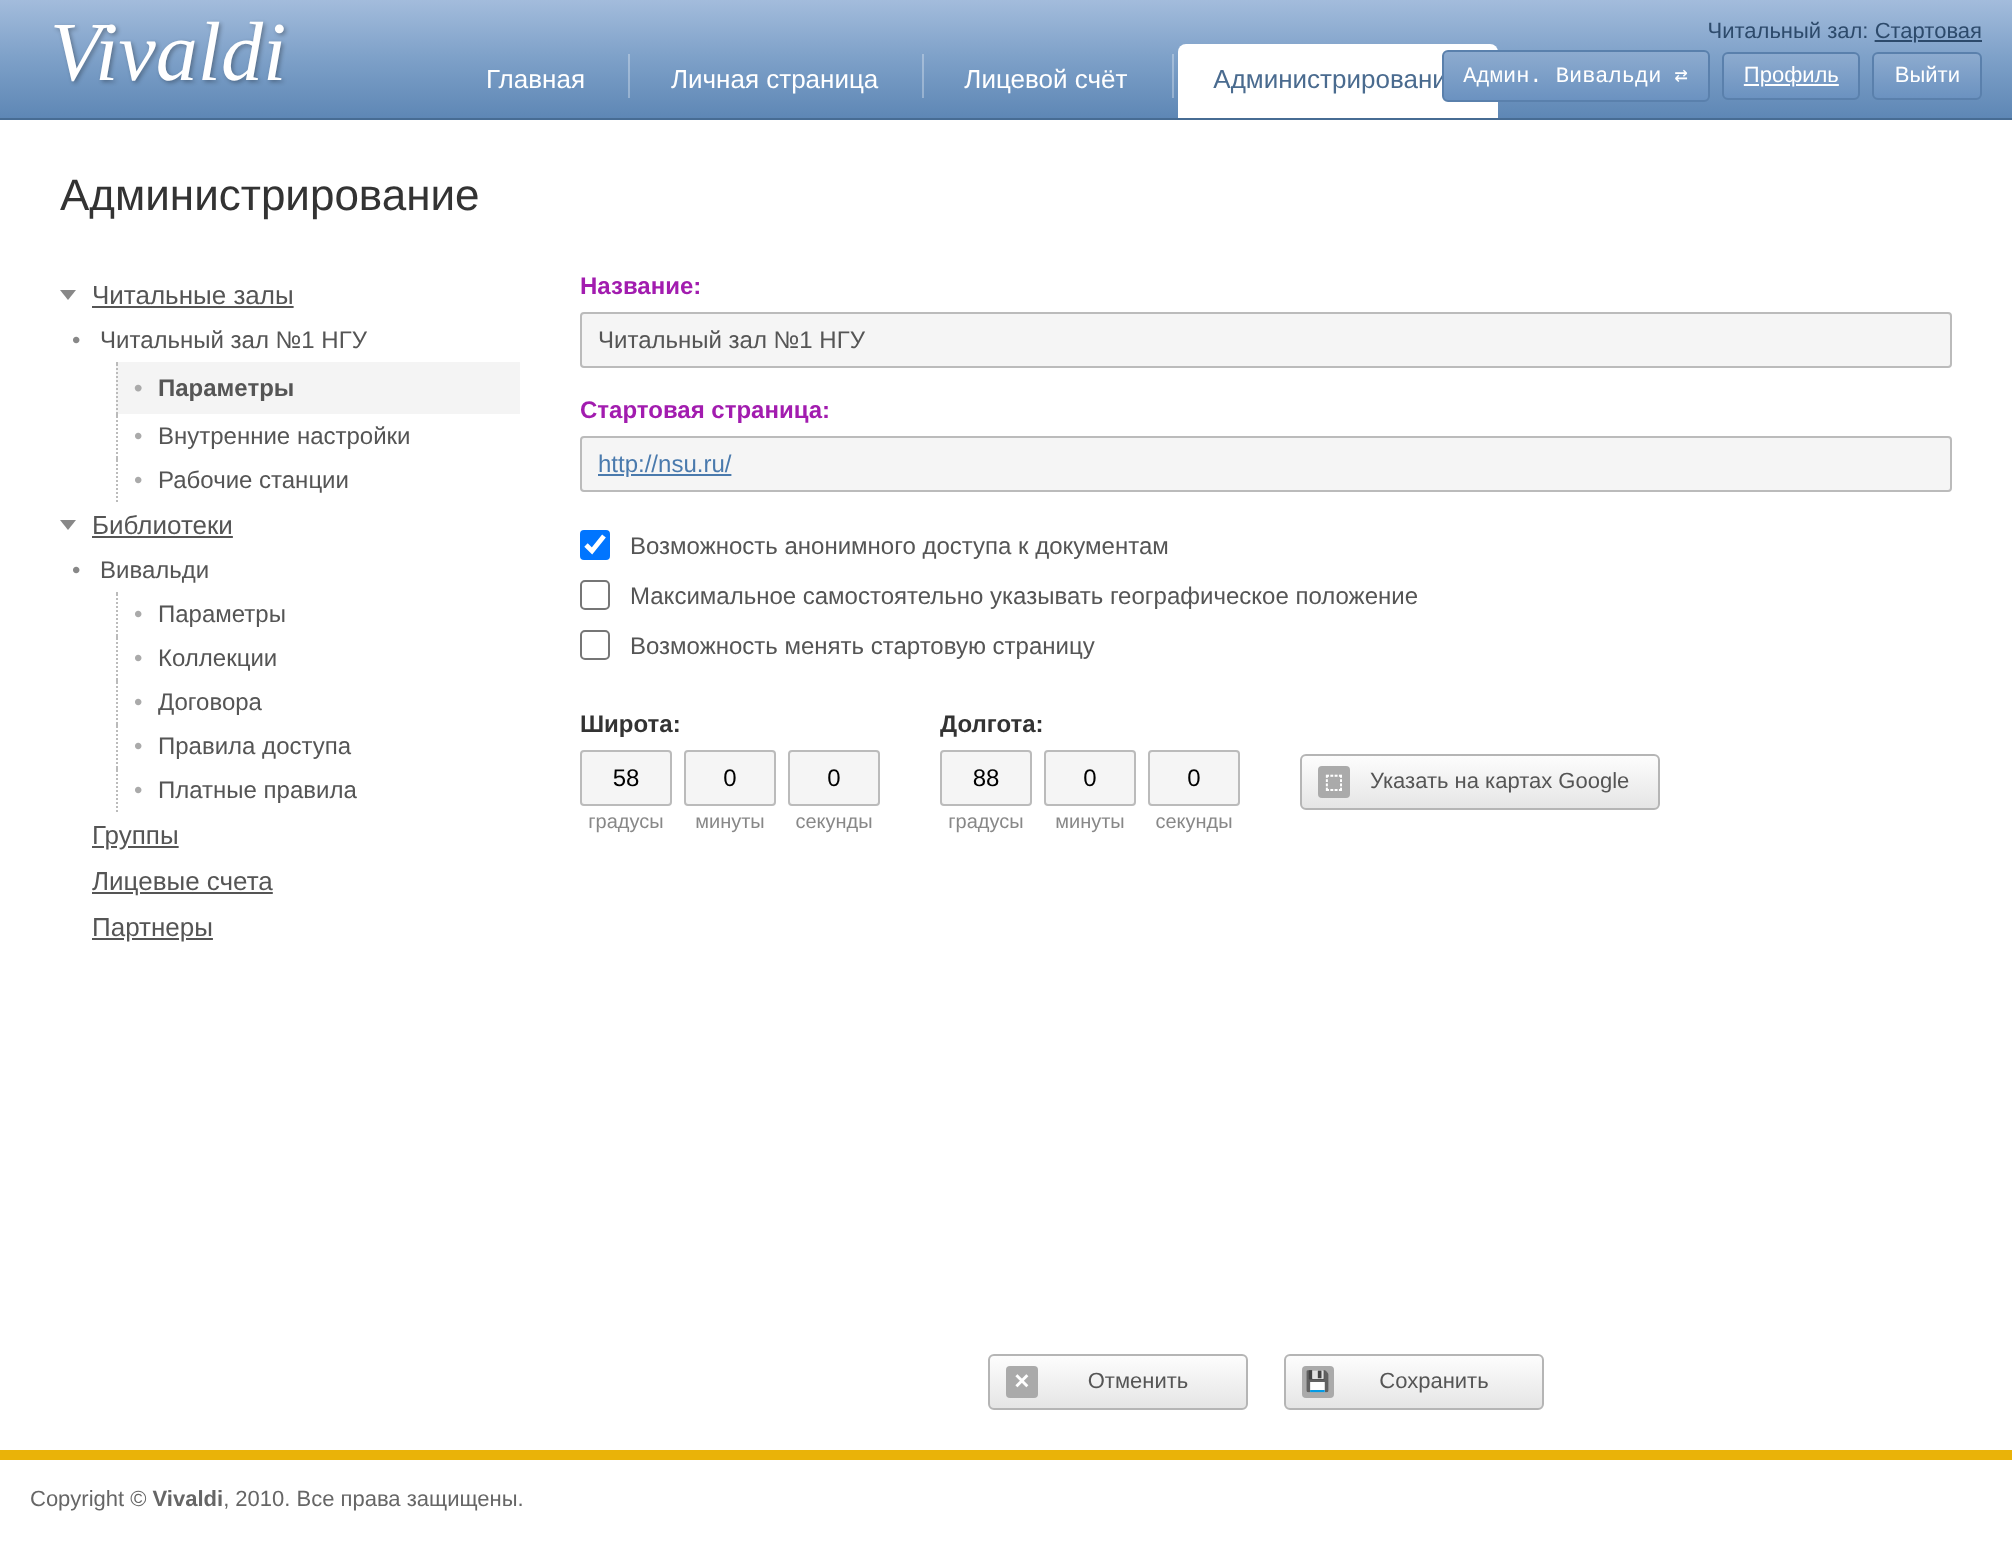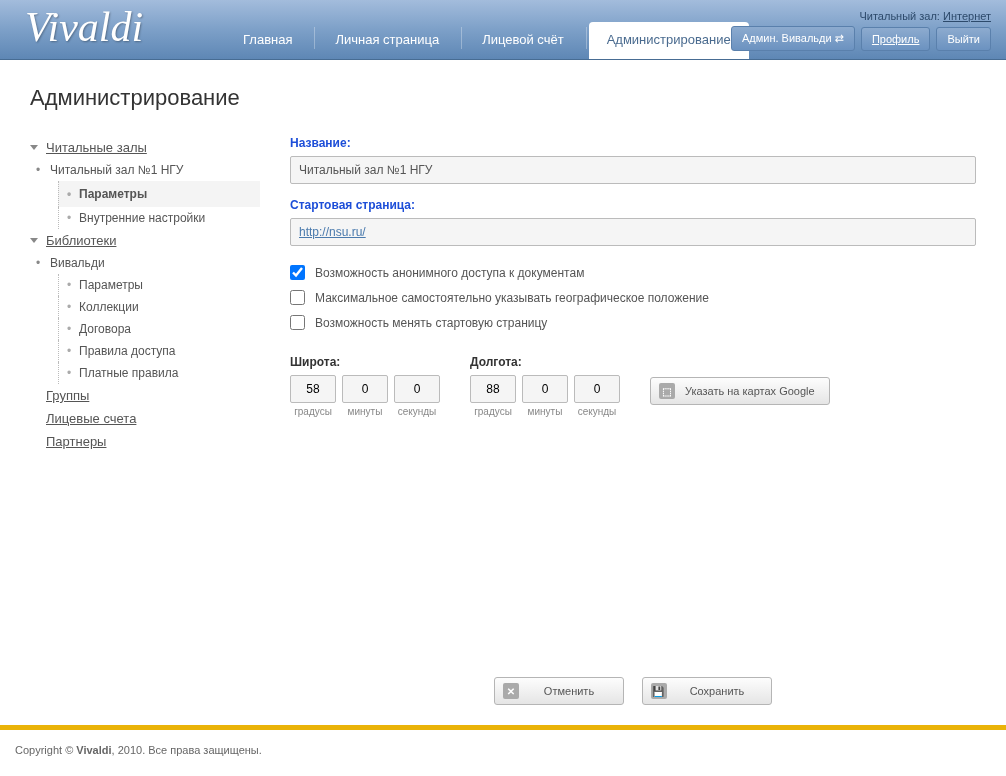--- a/index.html
+++ b/index.html
@@ -8,39 +8,39 @@
 .logo { position: absolute; left: 25px; top: 3px; font-family: 'Brush Script MT', cursive; font-style: italic; font-size: 42px; color: #fff; text-shadow: 1px 1px 2px rgba(0,0,0,0.3); }
 .topright { position: absolute; right: 15px; top: 10px; font-size: 11px; color: #2d4a6b; }
 .topright a { color: #2d4a6b; text-decoration: underline; }
 .nav { position: absolute; bottom: 0; left: 225px; display: flex; align-items: flex-end; }
 .nav-item { padding: 10px 18px 12px; color: #fff; font-size: 13px; cursor: pointer; border-radius: 4px 4px 0 0; margin-right: 2px; }
 .nav-item.active { background: #fff; color: #4a6b8f; }
 .sep { width: 1px; height: 22px; background: rgba(255,255,255,0.3); margin: 0 2px 10px; }
 .userbox { position: absolute; right: 15px; bottom: 8px; display: flex; gap: 6px; align-items: center; }
 .userbtn { background: linear-gradient(to bottom, #8dabcf, #6b92c0); border: 1px solid #5a80ac; border-radius: 3px; padding: 5px 10px; color: #fff; font-size: 11px; cursor: pointer; }
 .userbtn.u { text-decoration: underline; }
-.userbtn.admin { cursor: default; }
+.userbtn.admin { cursor: default; font-family: Liberation Mono, monospace; }
 .main { padding: 25px 30px 20px; display: flex; flex-direction: column; min-height: 650px; }
 h1 { font-size: 22px; font-weight: normal; color: #333; margin-bottom: 25px; }
 .cols { display: flex; gap: 30px; flex: 1; }
 .sidebar { width: 230px; }
 .side-group { color: #555; font-size: 13px; text-decoration: underline; cursor: pointer; padding: 4px 0; display: flex; align-items: center; }
 .side-group::before { content: ''; width: 0; height: 0; border-left: 4px solid transparent; border-right: 4px solid transparent; border-top: 5px solid #888; margin-right: 8px; }
 .side-group.nochev::before { border: none; width: 8px; }
 .side-lvl1 { padding: 4px 0 4px 20px; color: #555; font-size: 12px; cursor: pointer; position: relative; }
 .side-lvl1::before { content: '•'; position: absolute; left: 6px; color: #888; }
 .side-lvl2 { padding: 4px 0 4px 48px; color: #555; font-size: 12px; cursor: pointer; position: relative; }
 .side-lvl2::before { content: '•'; position: absolute; left: 36px; color: #aaa; }
 .side-lvl2.dots { border-left: 1px dotted #bbb; margin-left: 28px; padding-left: 20px; }
 .side-lvl2.dots::before { left: 8px; }
 .side-lvl2.active { font-weight: bold; background: #f4f4f4; padding-top:6px; padding-bottom:6px; }
 .content { flex: 1; }
 .row { display: flex; gap: 20px; margin-bottom: 14px; }
 .field { flex: 1; }
-.field label { display: block; font-weight: bold; font-size: 12px; color: #1d4ed8; margin-bottom: 6px; }
+.field label { display: block; font-weight: bold; font-size: 12px; color: #a21caf; margin-bottom: 6px; }
 .field input[type=text] { width: 100%; padding: 6px 8px; border: 1px solid #bbb; border-radius: 2px; background: #f5f5f5; font-size: 12px; color: #555; }
 .field input.link { color: #4a7aad; text-decoration: underline; }
 .field.narrow { flex: 0 0 340px; }
 .checks { margin: 14px 0 20px; }
 .checkrow { display: flex; align-items: center; gap: 10px; padding: 5px 0; font-size: 12px; color: #555; }
 .checkrow input { width: 15px; height: 15px; }
 .coords { display: flex; gap: 30px; align-items: flex-start; margin-top: 10px; }
 .coordgrp label { display: block; font-weight: bold; font-size: 12px; margin-bottom: 6px; }
 .coordflds { display: flex; gap: 6px; }
 .coordfld { text-align: center; }
@@ -54,21 +54,21 @@
 .actions .btn span.lbl { flex: 1; text-align: center; }
 .footer { border-top: 5px solid #eab308; padding: 14px 15px; font-size: 11px; color: #666; }
 </style>
 </head>
 <body>
 
 <div class="header">
   <div class="logo">Vivaldi</div>
   <div class="topright">
     <span>Читальный зал:</span>
-    <a href="#">Интернет</a>
+    <a href="#">Стартовая</a>
   </div>
   <div class="nav">
     <div class="nav-item">Главная</div>
     <div class="sep"></div>
     <div class="nav-item">Личная страница</div>
     <div class="sep"></div>
     <div class="nav-item">Лицевой счёт</div>
     <div class="sep"></div>
     <div class="nav-item active">Администрирование</div>
   </div>
@@ -80,20 +80,21 @@
 </div>
 
 <div class="main">
   <h1>Администрирование</h1>
   <div class="cols">
     <div class="sidebar">
       <div class="side-group">Читальные залы</div>
       <div class="side-lvl1">Читальный зал №1 НГУ</div>
       <div class="side-lvl2 dots active">Параметры</div>
       <div class="side-lvl2 dots">Внутренние настройки</div>
+      <div class="side-lvl2 dots">Рабочие станции</div>
       <div class="side-group">Библиотеки</div>
       <div class="side-lvl1">Вивальди</div>
       <div class="side-lvl2 dots">Параметры</div>
       <div class="side-lvl2 dots">Коллекции</div>
       <div class="side-lvl2 dots">Договора</div>
       <div class="side-lvl2 dots">Правила доступа</div>
       <div class="side-lvl2 dots">Платные правила</div>
       <div class="side-group nochev">Группы</div>
       <div class="side-group nochev">Лицевые счета</div>
       <div class="side-group nochev">Партнеры</div>

